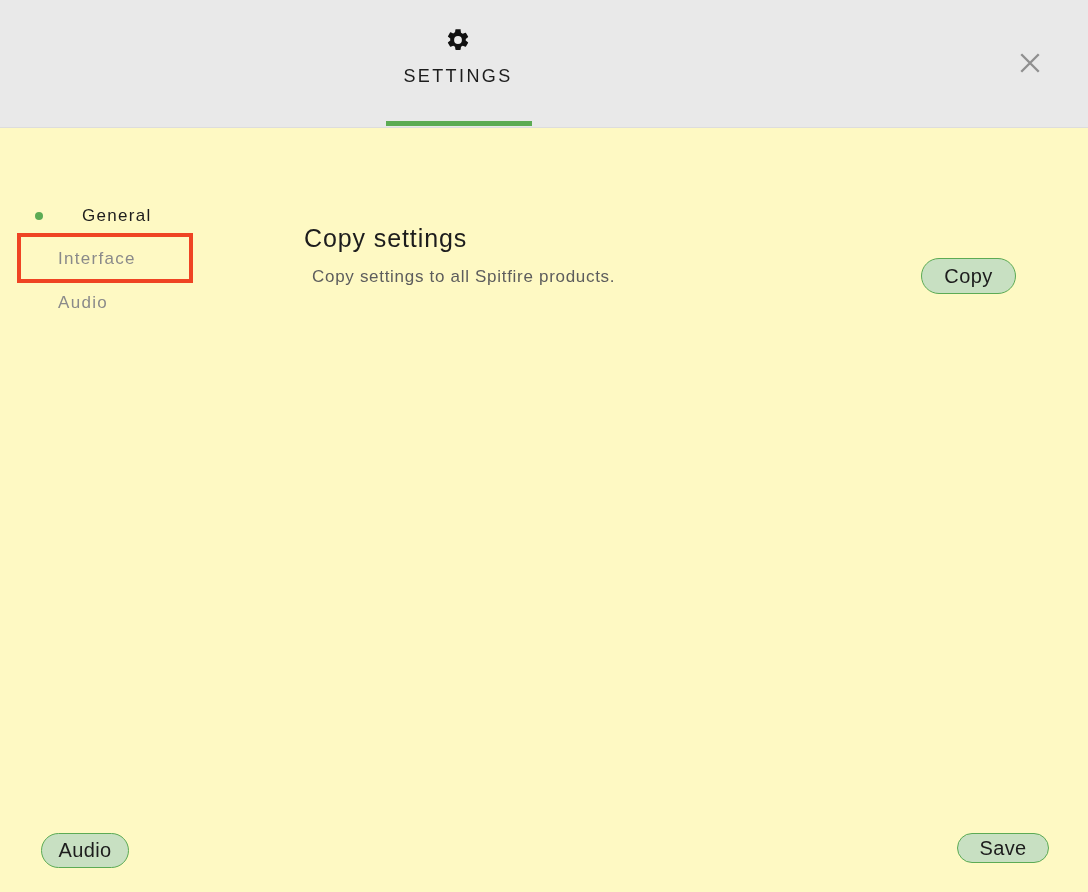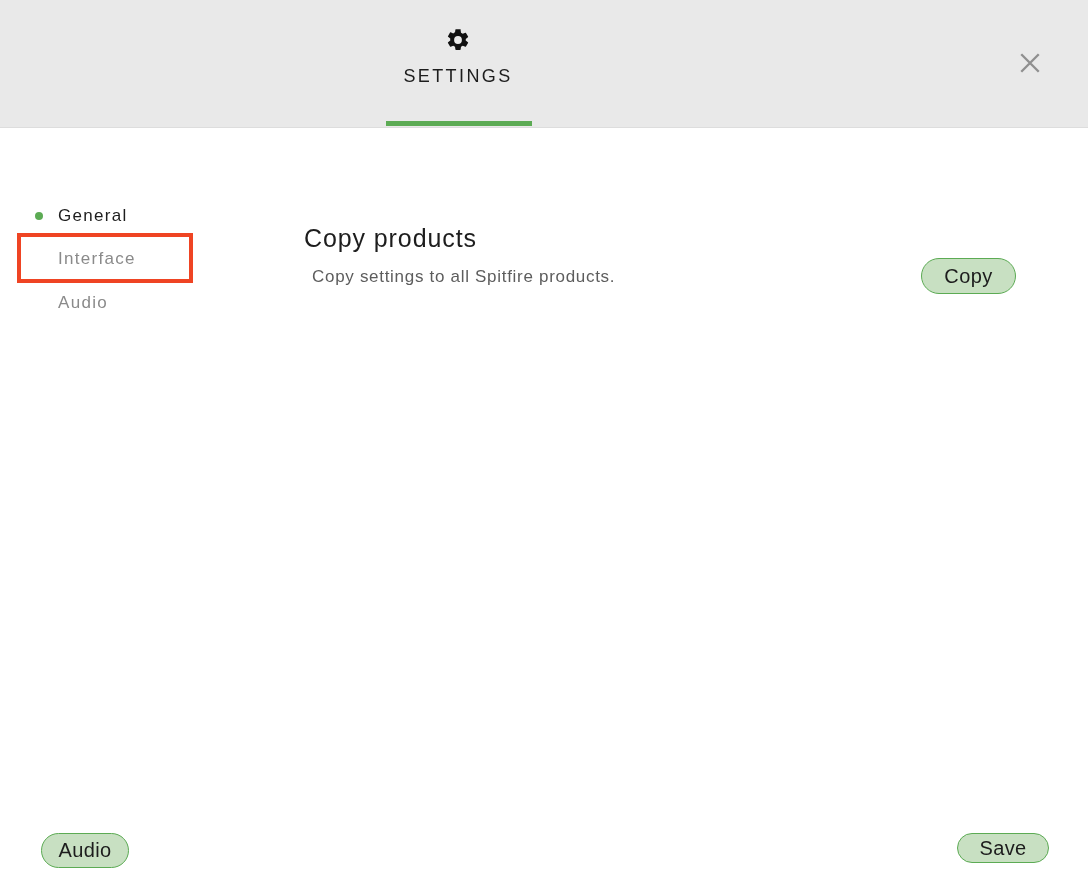--- a/index.html
+++ b/index.html
@@ -12,21 +12,21 @@
     background: #e9e9e9;
     font-family: "Liberation Sans", sans-serif;
     overflow: hidden;
     position: relative;
     -webkit-font-smoothing: antialiased;
   }
 
   #app {
     position: absolute;
     inset: 0;
-    background: #ffffff;
+    background: #fef9c3;
   }
 
   
   .header {
     position: absolute;
     left: 0;
     top: 0;
     width: 1088px;
     height: 128px;
     background: #e9e9e9;
@@ -116,21 +116,21 @@
     display: flex;
     align-items: center;
     cursor: pointer;
     user-select: none;
   }
   .nav-item .nav-label {
     font-size: 17px;
     letter-spacing: 1.3px;
     color: #8a8a8a;
   }
-  .nav-item.active .nav-label { color: #1d1d1d; }
+  .nav-item.active .nav-label { color: #1d1d1d; margin-left: 24px; }
 
   .nav-bullet {
     position: absolute;
     left: 35px;
     width: 8px;
     height: 8px;
     border-radius: 50%;
     background: #5cab54;
   }
   .nav-label-pos { position: absolute; left: 58px; }
@@ -263,21 +263,21 @@
     <div class="nav-item nav-audio">
       <span class="nav-label nav-label-pos">Audio</span>
     </div>
 
   </div>
 
   <div class="highlight-box"></div>
 
   <div class="content">
     <div class="setting-row">
-      <h2 class="setting-title">Copy products</h2>
+      <h2 class="setting-title">Copy settings</h2>
       <p class="setting-desc">Copy settings to all Spitfire products.</p>
     </div>
   </div>
 
   <button class="pill-btn copy-btn">Copy</button>
 
   <button class="pill-btn cancel-btn">Audio</button>
   <button class="pill-btn save-btn">Save</button>
 
 </div>

